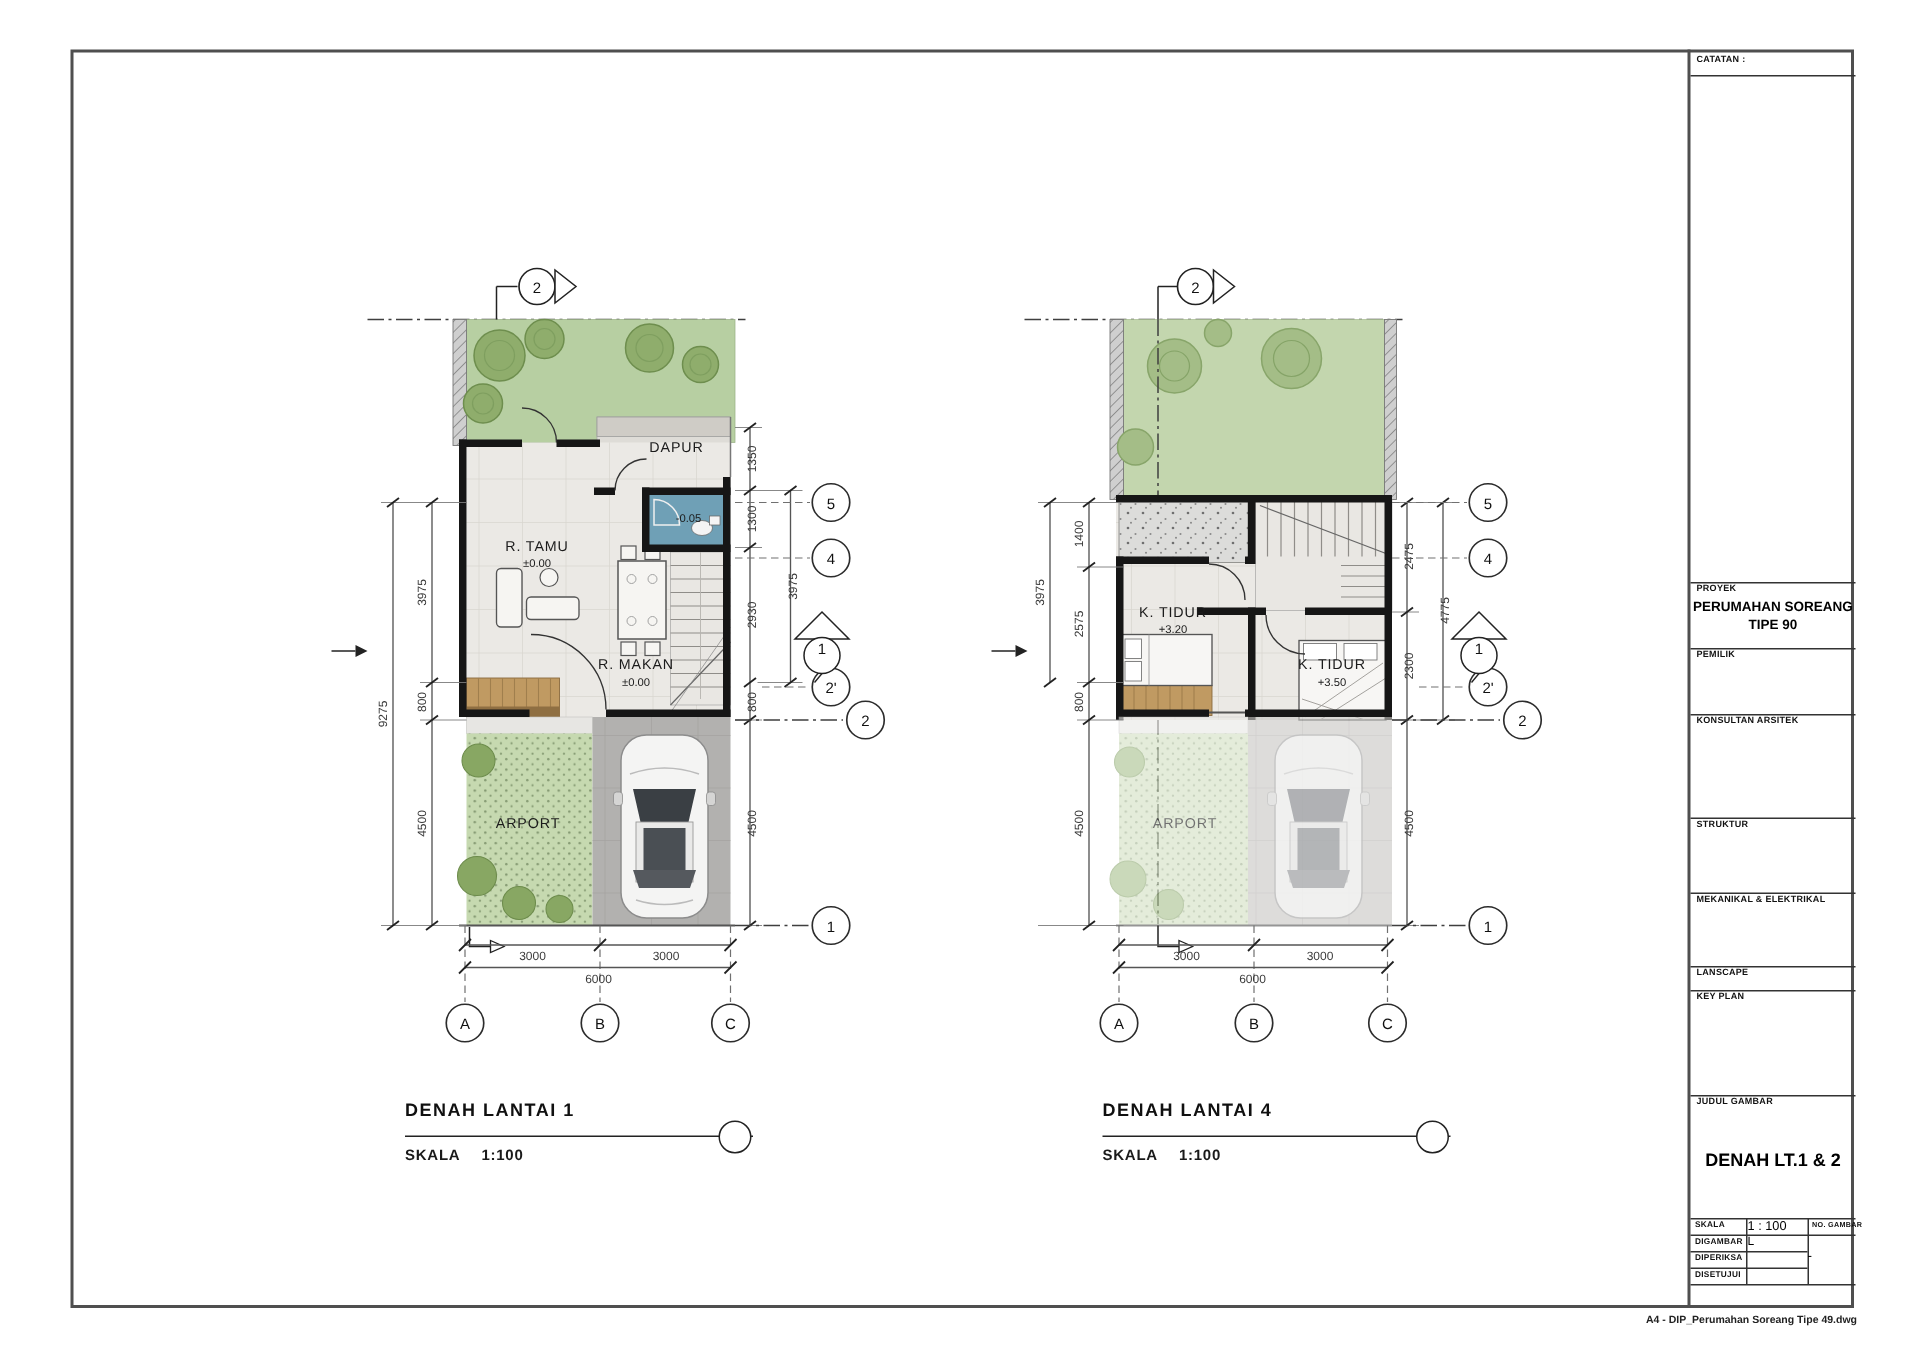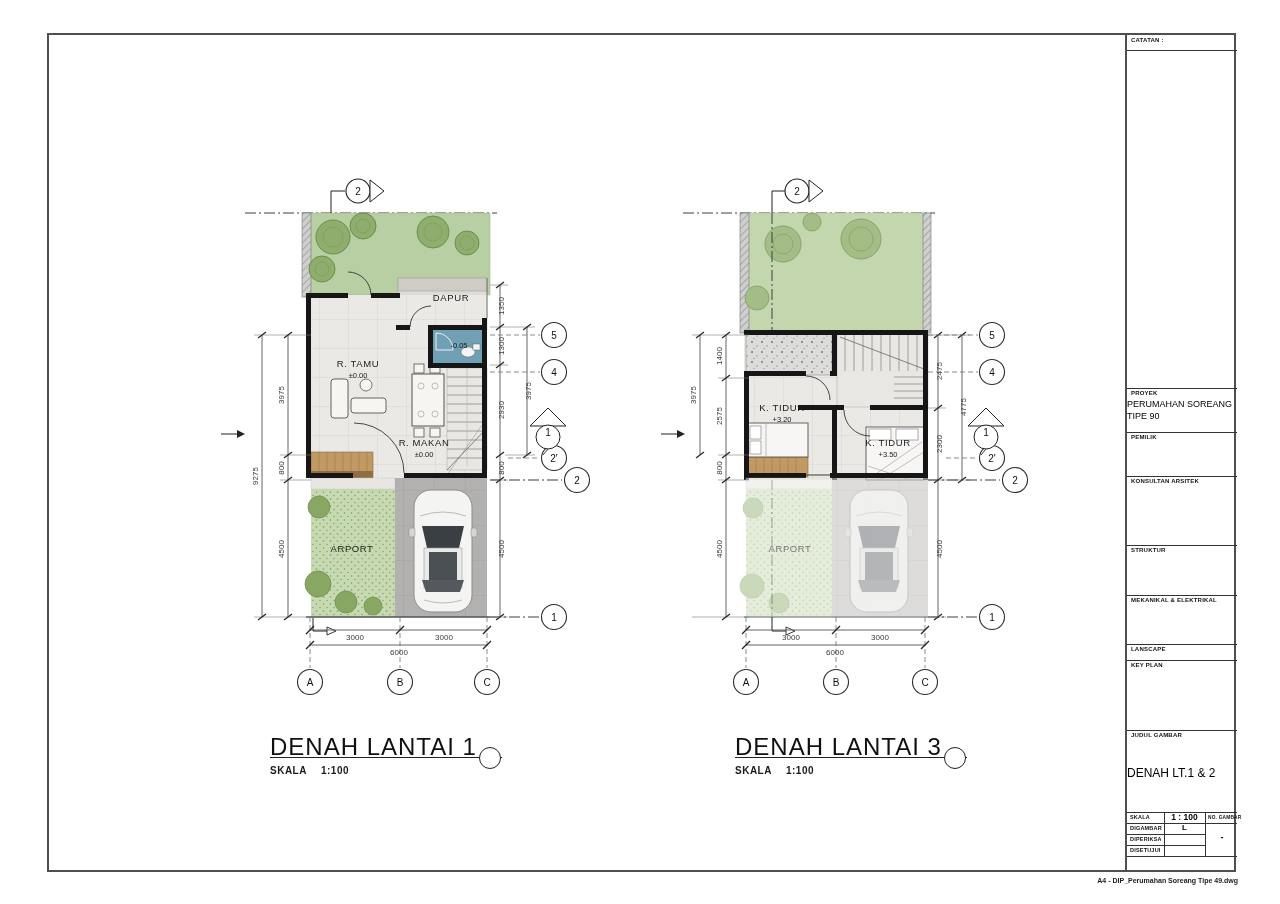--- a/index.html
+++ b/index.html
@@ -21,32 +21,32 @@
   text.rm{font-size:9.5px;fill:#1b1b1b;text-anchor:middle;letter-spacing:.6px;}
   text.lv{font-size:7.5px;fill:#1b1b1b;text-anchor:middle;}
   text.bb{font-size:10px;fill:#111;text-anchor:middle;}
   circle.bub{fill:#fff;stroke:#2c2c2c;stroke-width:1.1;}
   .tree-o{fill:#8fad6c;stroke:#6e8e4e;stroke-width:1;}
   .tree-i{fill:none;stroke:#78985a;stroke-width:.8;opacity:.7;}
   .tree2-o{fill:#a4bd87;stroke:#88a56a;stroke-width:1;}
   .shrub{fill:#88a763;stroke:#6d8c4c;stroke-width:.7;}
   .shrub2{fill:#aac290;stroke:#93ad79;stroke-width:.7;}
   
-  .ptitle{position:absolute;font-size:24px;font-weight:normal;color:#101010;letter-spacing:1px;white-space:nowrap;}
+  .ptitle{position:absolute;font-size:12px;font-weight:bold;color:#101010;letter-spacing:1px;white-space:nowrap;}
   .prule{position:absolute;height:0;border-top:1.6px solid #222;}
   .pcirc{position:absolute;width:22px;height:22px;border:1.4px solid #222;border-radius:50%;background:#fff;box-sizing:border-box;}
   .pskala{position:absolute;font-size:10px;font-weight:bold;color:#1a1a1a;letter-spacing:.5px;}
   .pskala span{margin-right:14px;}
   
   #tblock{position:absolute;left:1125px;top:33px;width:112px;height:839px;border-left:2px solid #4f4f4f;box-sizing:border-box;}
   #tblock .hline{position:absolute;left:0;width:100%;height:0;border-top:1.2px solid #333;}
   #tblock .lbl{position:absolute;left:4px;font-size:6px;font-weight:bold;color:#111;letter-spacing:.2px;white-space:nowrap;}
-  #tblock .big{position:absolute;left:0;width:100%;text-align:left;font-weight:normal;color:#000;}
+  #tblock .big{position:absolute;left:0;width:100%;text-align:center;font-weight:bold;color:#000;}
   .vline{position:absolute;width:0;border-left:1px solid #333;}
-  .cell{position:absolute;font-weight:bold;color:#000;text-align:center;}
+  .cell{position:absolute;font-weight:normal;color:#000;text-align:left;}
   #footer-note{position:absolute;left:940px;top:877px;width:298px;text-align:right;font-size:7px;font-weight:bold;color:#222;}
 </style>
 </head>
 <body>
 
 <div id="sheet">
   <div class="frame"></div>
 
   <svg style="left:215px;top:165px" width="392" height="548" viewBox="215 165 392 548">
     <defs>
@@ -491,21 +491,21 @@
     </g>
   </svg>
 
   <div class="ptitle" style="left:270px;top:733px">DENAH LANTAI 1</div>
   <div class="prule" style="left:270px;top:757px;width:232px"></div>
   <div class="pcirc" style="left:479px;top:747px"></div>
   <div class="pskala" style="left:270px;top:765px">
     <span>SKALA</span><span>1:100</span>
   </div>
 
-  <div class="ptitle" style="left:735px;top:733px">DENAH LANTAI 3</div>
+  <div class="ptitle" style="left:735px;top:733px">DENAH LANTAI 4</div>
   <div class="prule" style="left:735px;top:757px;width:232px"></div>
   <div class="pcirc" style="left:944px;top:747px"></div>
   <div class="pskala" style="left:735px;top:765px">
     <span>SKALA</span><span>1:100</span>
   </div>
 
   <div id="tblock">
     <div class="lbl" style="top:4px">CATATAN :</div>
     <div class="hline" style="top:17px"></div>
 

